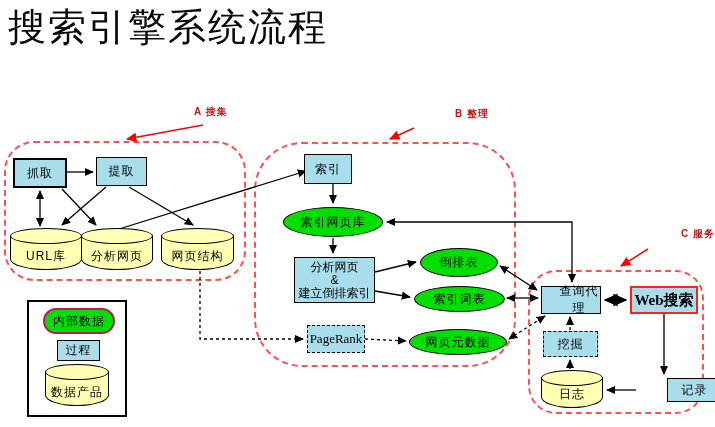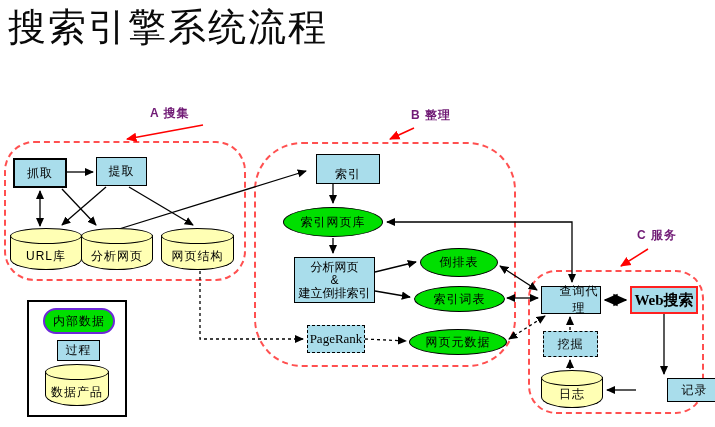--- a/index.html
+++ b/index.html
@@ -14,32 +14,32 @@
   }
   .wires { position:absolute; left:0; top:0; width:715px; height:427px; z-index:1; }
   .wires line, .wires polyline { stroke:#000; stroke-width:1.3; fill:none; }
   .wires .dotted { stroke-dasharray:3 3; }
   .wires .thick { stroke-width:2; }
   .wires .red-pointer { stroke:#FF0000; stroke-width:1.5; }
   .region {
     position:absolute; border:2px dashed #FF5050; background:transparent; z-index:0;
   }
   .region-label {
-    position:absolute; z-index:3; color:#701a75; font-weight:bold;
-    font-size:12px; letter-spacing:1px; white-space:nowrap;
+    position:absolute; z-index:3; color:#b91c1c; font-weight:bold;
+    font-size:10px; letter-spacing:1px; white-space:nowrap;margin-left:44px;
   }
   .node {
     position:absolute; z-index:2; display:flex; align-items:center; justify-content:center;
     font-size:12px; letter-spacing:1px; text-align:center; box-sizing:border-box;
   }
   .blue { background:#A9DDEB; border:1px solid #000; }
   .blue.heavy { border-width:2px; }
   .blue.dashedb { border:1.5px dashed #000; }
   .green-ellipse { background:#00DF00; border:1.3px solid #000; border-radius:50%; }
-  .stadium { background:#00DF00; border:2px solid #6d28d9; border-radius:13px; }
+  .stadium { background:#00DF00; border:2px solid #be185d; border-radius:13px; }
   .redbox { border:2.5px solid #FF2020; font-weight:bold; font-family:"Liberation Serif", serif; font-size:15px; letter-spacing:0; }
   .multiline { flex-direction:column; line-height:13px; font-size:12px; letter-spacing:0; }
   .serif-label { font-family:"Liberation Serif", serif; font-size:13px; letter-spacing:0; }
   .cylinder { position:absolute; z-index:2; }
   .cyl-body {
     position:absolute; left:0; right:0; top:7px; bottom:0;
     background:#FFFFB4; border:1px solid #000; border-top:none;
     border-radius:0 0 50% 50% / 0 0 11px 11px;
   }
   .cyl-top {
@@ -121,21 +121,21 @@
     <div class="cyl-body"></div>
     <div class="cyl-top"></div>
     <span class="cyl-label">分析网页</span>
   </div>
   <div class="cylinder" style="left:161px; top:228px; width:73px; height:42px;">
     <div class="cyl-body"></div>
     <div class="cyl-top"></div>
     <span class="cyl-label">网页结构</span>
   </div>
 
-  <div class="node blue" style="left:316px; top:154px; width:64px; height:30px;align-items:flex-end;">
+  <div class="node blue" style="left:304px; top:154px; width:48px; height:30px;">
     <span>索引</span>
   </div>
   <div class="node green-ellipse" style="left:283px; top:207px; width:100px; height:30px;">
     <span>索引网页库</span>
   </div>
   <div class="node blue multiline" style="left:294px; top:257px; width:81px; height:46px;">
     <span>分析网页</span>
     <span>&amp;</span>
     <span>建立倒排索引</span>
   </div>

